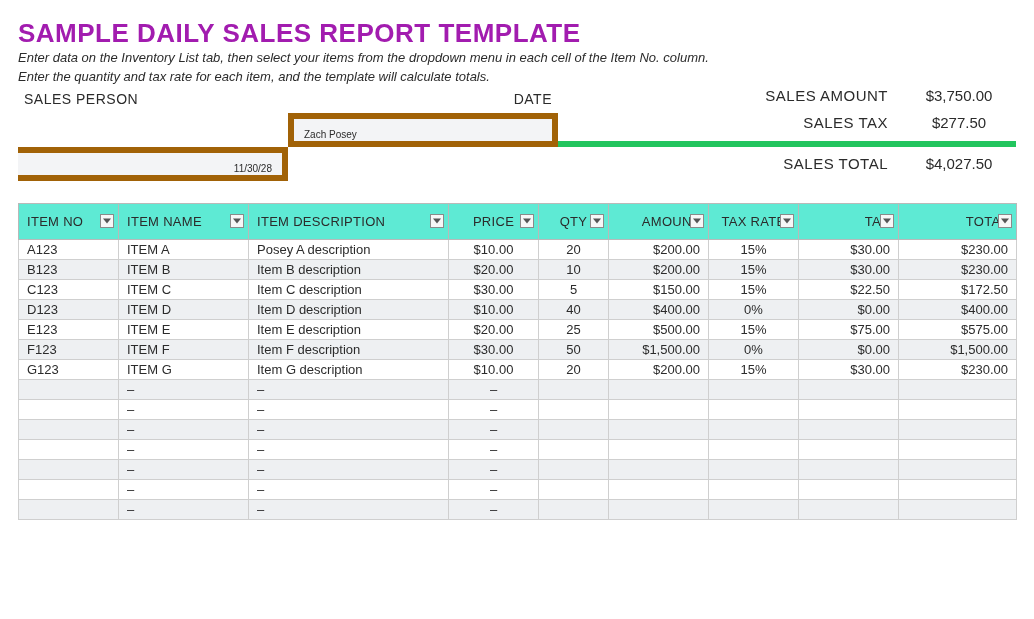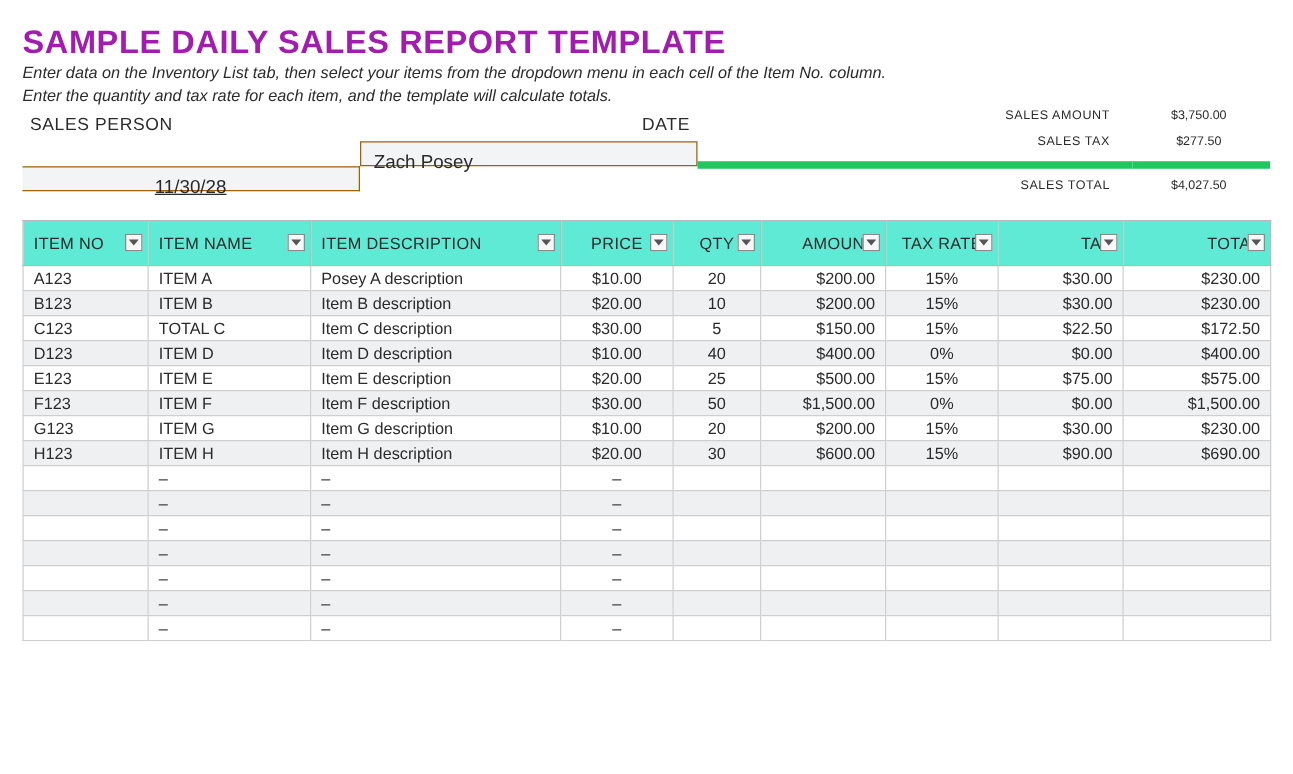--- a/index.html
+++ b/index.html
@@ -30,36 +30,36 @@
     grid-template-columns: 270px 270px 1fr;
     align-items: start;
     margin-bottom: 22px;
   }
   .sp-label, .date-label {
     font-size: 14px;
     letter-spacing: 0.5px;
     padding: 4px 6px 6px 6px;
   }
   .sp-cell, .date-cell {
-    border: 1px solid #a16207;
-    height: 20px;
+    border: 6px solid #a16207;
+    height: 34px;
     line-height: 32px;
     padding: 0 10px;
-    font-size: 15px;
+    font-size: 10px;
     background: #f3f4f6;
   }
-  .date-cell { border-left: none; text-align: center; text-decoration: underline; }
+  .date-cell { border-left: none; text-align: right; }
   .date-label { text-align: right; }
 
   .summary {
     display: grid;
     grid-template-columns: 1fr 110px;
     row-gap: 10px;
     align-items: center;
-    font-size: 10px;
+    font-size: 15px;
   }
   .summary .lab { text-align: right; padding-right: 18px; letter-spacing: 0.5px; }
   .summary .val { text-align: center; padding-right: 4px; }
   .summary .total-row .lab, .summary .total-row .val {
     border-top: 6px solid #22c55e;
     padding-top: 8px;
   }
   .summary .total-row { display: contents; }
 
   table.items {
@@ -230,21 +230,21 @@
         <td>Item B description</td>
         <td class="c">$20.00</td>
         <td class="c">10</td>
         <td class="r">$200.00</td>
         <td class="c">15%</td>
         <td class="r">$30.00</td>
         <td class="r">$230.00</td>
       </tr>
       <tr>
         <td>C123</td>
-        <td>TOTAL C</td>
+        <td>ITEM C</td>
         <td>Item C description</td>
         <td class="c">$30.00</td>
         <td class="c">5</td>
         <td class="r">$150.00</td>
         <td class="c">15%</td>
         <td class="r">$22.50</td>
         <td class="r">$172.50</td>
       </tr>
       <tr>
         <td>D123</td>
@@ -284,31 +284,20 @@
         <td>ITEM G</td>
         <td>Item G description</td>
         <td class="c">$10.00</td>
         <td class="c">20</td>
         <td class="r">$200.00</td>
         <td class="c">15%</td>
         <td class="r">$30.00</td>
         <td class="r">$230.00</td>
       </tr>
       <tr>
-        <td>H123</td>
-        <td>ITEM H</td>
-        <td>Item H description</td>
-        <td class="c">$20.00</td>
-        <td class="c">30</td>
-        <td class="r">$600.00</td>
-        <td class="c">15%</td>
-        <td class="r">$90.00</td>
-        <td class="r">$690.00</td>
-      </tr>
-      <tr>
         <td></td>
         <td>–</td>
         <td>–</td>
         <td class="c">–</td>
         <td class="c"></td>
         <td class="r"></td>
         <td class="c"></td>
         <td class="r"></td>
         <td class="r"></td>
       </tr>

